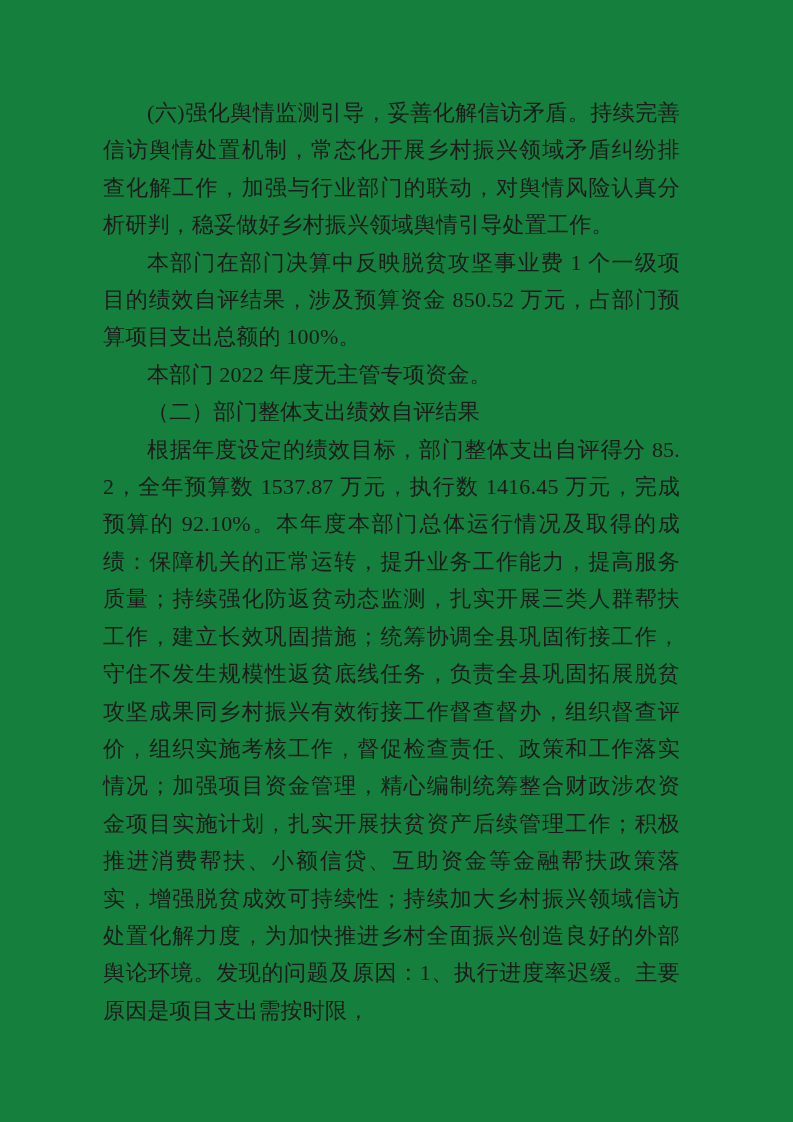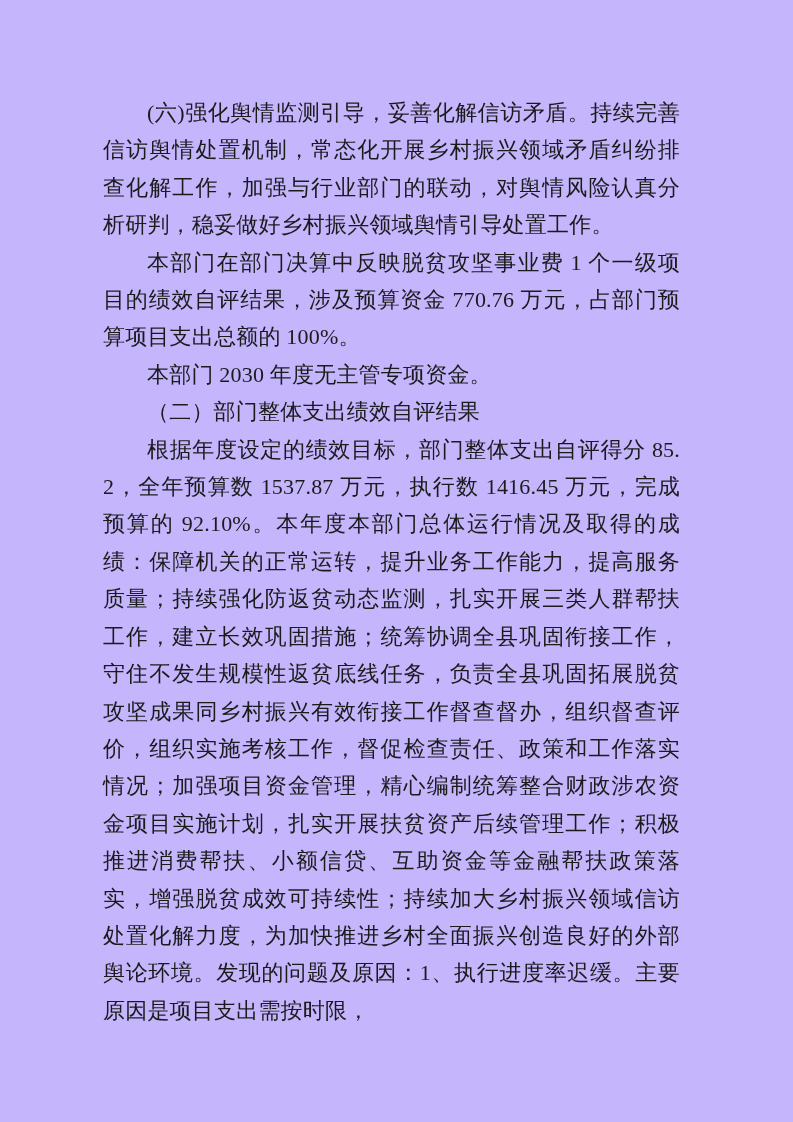--- a/index.html
+++ b/index.html
@@ -33,21 +33,21 @@
     word-break: break-all;
   }
   .para.heading {
     font-weight: 500;
     font-family: Liberation Serif, serif;
   }
 </style>
 </head>
 <body>
 
-<div class="page" style="background: #c4b5fd;">
+<div class="page" style="background: #15803d;">
   <div class="doc-body">
       <p class="para body">(六)强化舆情监测引导，妥善化解信访矛盾。持续完善信访舆情处置机制，常态化开展乡村振兴领域矛盾纠纷排查化解工作，加强与行业部门的联动，对舆情风险认真分析研判，稳妥做好乡村振兴领域舆情引导处置工作。</p>
-      <p class="para body">本部门在部门决算中反映脱贫攻坚事业费 1 个一级项目的绩效自评结果，涉及预算资金 770.76 万元，占部门预算项目支出总额的 100%。</p>
-      <p class="para body">本部门 2030 年度无主管专项资金。</p>
+      <p class="para body">本部门在部门决算中反映脱贫攻坚事业费 1 个一级项目的绩效自评结果，涉及预算资金 850.52 万元，占部门预算项目支出总额的 100%。</p>
+      <p class="para body">本部门 2022 年度无主管专项资金。</p>
       <p class="para heading">（二）部门整体支出绩效自评结果</p>
       <p class="para body">根据年度设定的绩效目标，部门整体支出自评得分 85.2，全年预算数 1537.87 万元，执行数 1416.45 万元，完成预算的 92.10%。本年度本部门总体运行情况及取得的成绩：保障机关的正常运转，提升业务工作能力，提高服务质量；持续强化防返贫动态监测，扎实开展三类人群帮扶工作，建立长效巩固措施；统筹协调全县巩固衔接工作，守住不发生规模性返贫底线任务，负责全县巩固拓展脱贫攻坚成果同乡村振兴有效衔接工作督查督办，组织督查评价，组织实施考核工作，督促检查责任、政策和工作落实情况；加强项目资金管理，精心编制统筹整合财政涉农资金项目实施计划，扎实开展扶贫资产后续管理工作；积极推进消费帮扶、小额信贷、互助资金等金融帮扶政策落实，增强脱贫成效可持续性；持续加大乡村振兴领域信访处置化解力度，为加快推进乡村全面振兴创造良好的外部舆论环境。发现的问题及原因：1、执行进度率迟缓。主要原因是项目支出需按时限，</p>
     </div>
 </div>
 
 </body></html>

